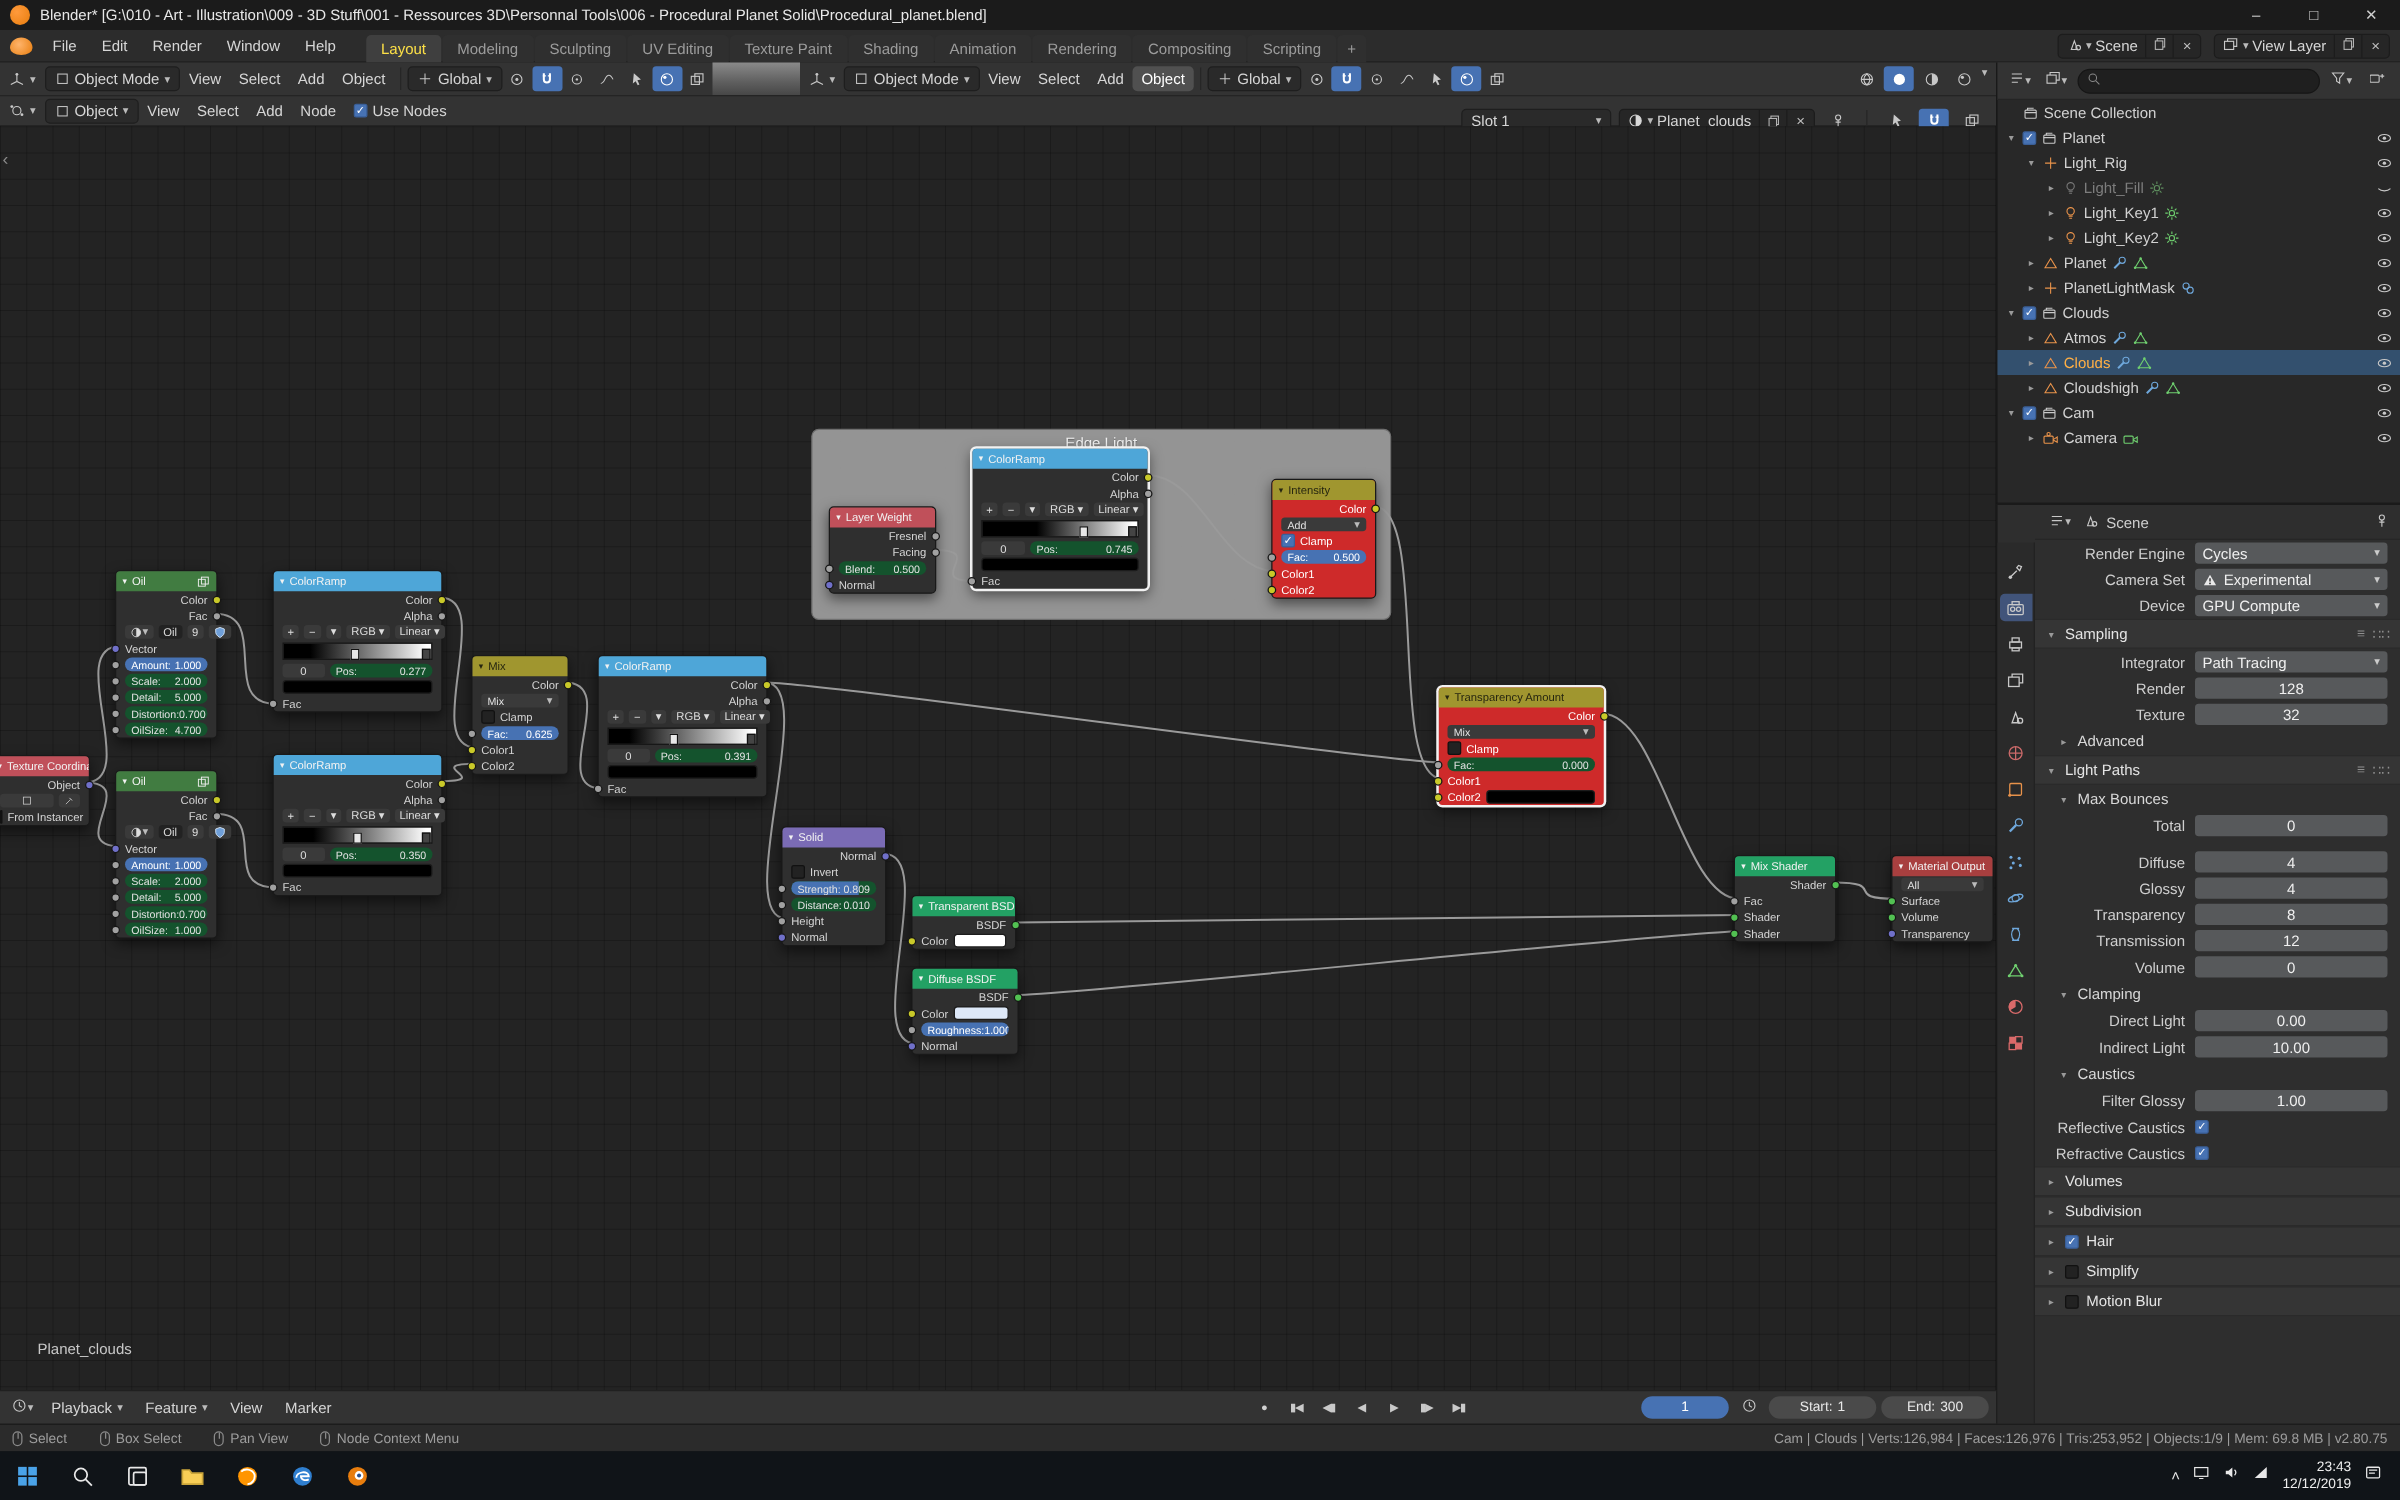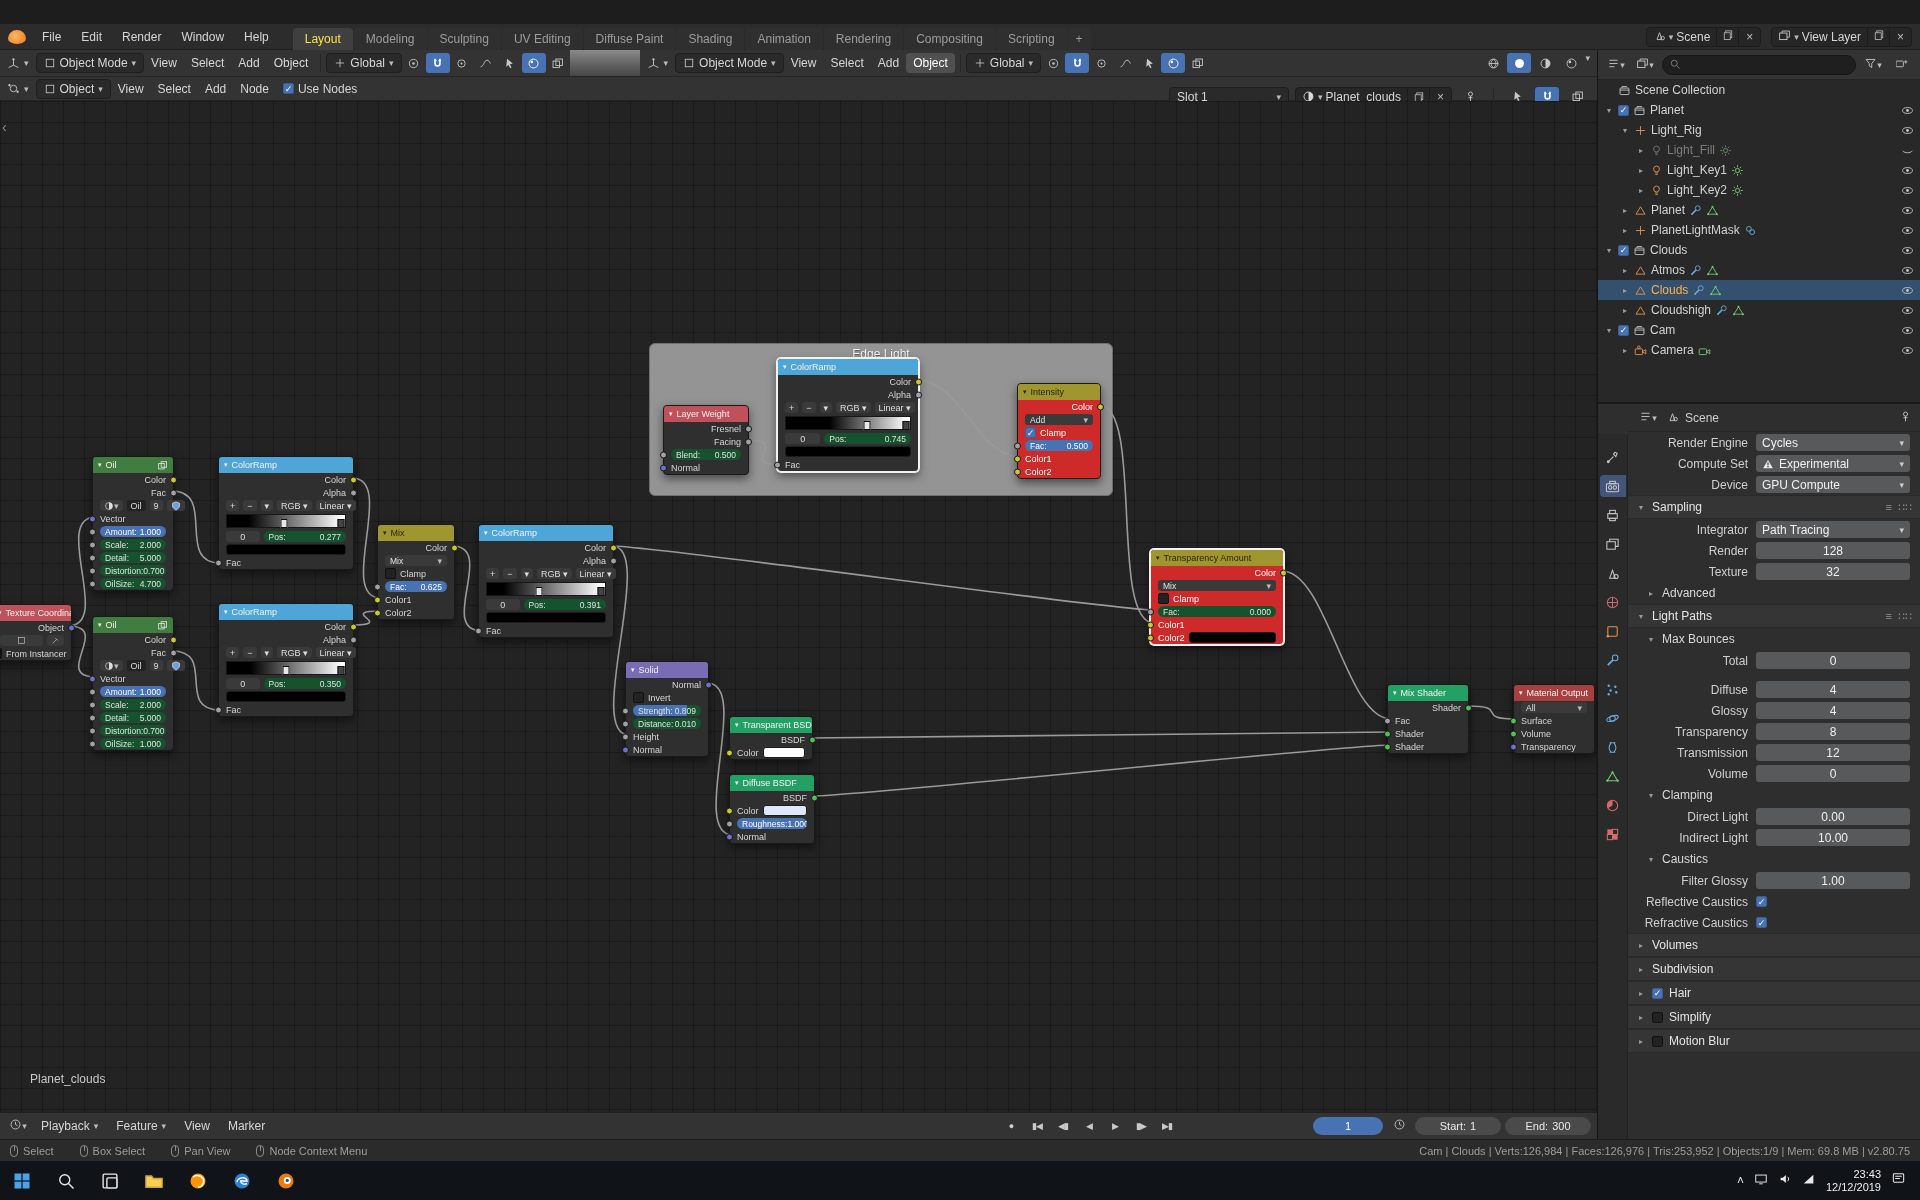--- a/index.html
+++ b/index.html
@@ -109,36 +109,45 @@
   #taskbar{position:absolute;left:0;top:1161px;width:1920px;height:39px;background:#101418;display:flex;align-items:center;}
   .tkicon{width:44px;height:39px;display:flex;align-items:center;justify-content:center;}
   .tray{margin-left:auto;display:flex;align-items:center;gap:10px;padding-right:14px;color:#e8e8e8;}
   .clockblk{text-align:right;font-size:11px;line-height:13px;color:#eee;}
 </style>
 </head>
 <body>
 
 <div id="app">
 
+  <div class="titlebar">
+    <span class="ticon"></span>
+    <span>Blender* [G:\010 - Art - Illustration\009 - 3D Stuff\001 - Ressources 3D\Personnal Tools\006 - Procedural Planet Solid\Procedural_planet.blend]</span>
+    <div class="wincontrols">
+      <span class="winbtn">–</span>
+      <span class="winbtn">□</span>
+      <span class="winbtn close">✕</span>
+    </div>
+  </div>
 
   <div class="menubar">
     <span class="blogo"></span>
     <div id="menu-items" style="display:flex;">
         <span class="menu-item">File</span>
         <span class="menu-item">Edit</span>
         <span class="menu-item">Render</span>
         <span class="menu-item">Window</span>
         <span class="menu-item">Help</span>
       </div>
     <div class="tabs" id="ws-tabs">
         <span class="tab active">Layout</span>
         <span class="tab">Modeling</span>
         <span class="tab">Sculpting</span>
         <span class="tab">UV Editing</span>
-        <span class="tab">Diffuse Paint</span>
+        <span class="tab">Texture Paint</span>
         <span class="tab">Shading</span>
         <span class="tab">Animation</span>
         <span class="tab">Rendering</span>
         <span class="tab">Compositing</span>
         <span class="tab">Scripting</span>
         <span class="tab add">+</span>
       </div>
     <div style="margin-left:auto;display:flex;align-items:center;margin-right:8px;">
       <div class="idblock">
         <span class="seg">
@@ -1631,21 +1640,21 @@
             </span></span>
     </div>
         <div class="p-row">
           <span class="plabel">Render Engine</span>
           <span class="p-widget dd">
             <span>Cycles</span>
             <span class="ddcaret">▾</span>
           </span>
         </div>
         <div class="p-row">
-          <span class="plabel">Compute Set</span>
+          <span class="plabel">Camera Set</span>
           <span class="p-widget dd">
             <span style="display: inline-flex; width: 12px; height: 12px; color: rgb(232, 232, 232); flex: 0 0 auto;">
               <svg viewBox="0 0 16 16" width="12" height="12" stroke-width="1.1">
                 <path d="M8,2.5 L14.5,13.5 H1.5 Z" fill="#e8e8e8"></path>
                 <path d="M8,6 v3.6" stroke="#222" stroke-width="1.4"></path>
                 <circle cx="8" cy="11.6" r="0.9" fill="#222"></circle>
               </svg>
             </span>
             <span>Experimental</span>
             <span class="ddcaret">▾</span>

